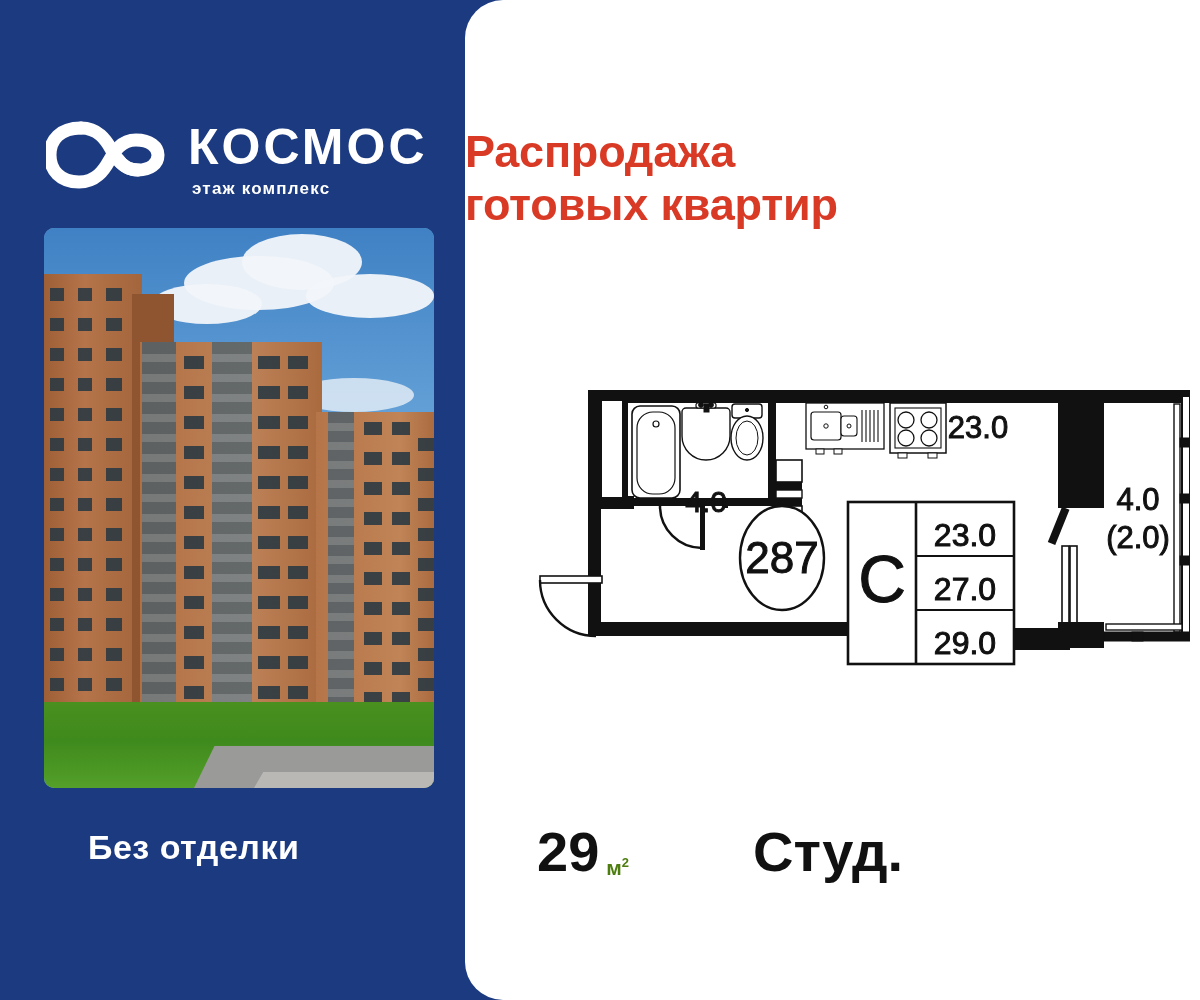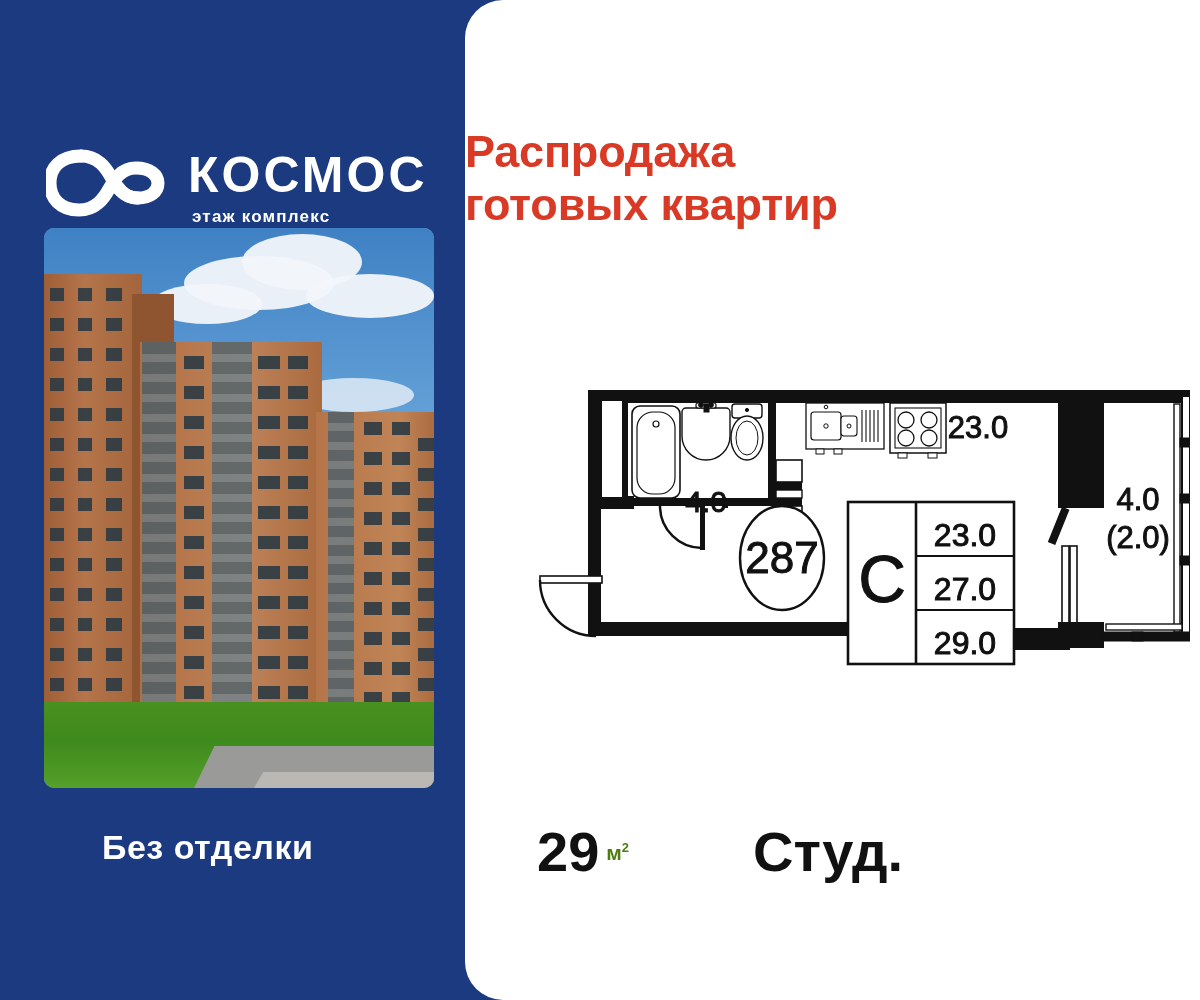--- a/index.html
+++ b/index.html
@@ -11,21 +11,21 @@
     position:relative;
   }
   .stage{position:absolute;inset:0;}
 
   
   .left-panel{
     position:absolute;left:0;top:0;width:470px;height:1000px;
     background:#1c3a80;
   }
   .logo-block{
-    position:absolute;left:46px;top:118px;width:400px;height:92px;margin-top:28px;
+    position:absolute;left:46px;top:118px;width:400px;height:92px;
   }
   .logo-mark{
     position:absolute;left:0;top:2px;width:126px;height:70px;
   }
   .logo-mark svg{display:block;}
   .logo-word{
     position:absolute;left:142px;top:4px;
     font-size:50px;font-weight:bold;color:#ffffff;
     letter-spacing:3px;line-height:1;
   }
@@ -74,21 +74,21 @@
   .g2{left:168px;bottom:74px;width:40px;height:372px;
       background:repeating-linear-gradient(180deg,#54646c 0 12px,#74828a 12px 20px);}
   .g3{left:284px;bottom:74px;width:26px;height:302px;
       background:repeating-linear-gradient(180deg,#50606a 0 11px,#6f7d85 11px 19px);}
   .w-col{position:absolute;
     background:repeating-linear-gradient(180deg,
        rgba(40,56,66,.88) 0 13px, rgba(0,0,0,0) 13px 30px);}
 
   
   .panel-caption{
-    position:absolute;left:102px;top:828px;
+    position:absolute;left:88px;top:828px;
     font-size:34px;font-weight:bold;color:#ffffff;letter-spacing:.5px;
   }
 
   
   .card{
     position:absolute;left:465px;top:0;width:735px;height:1000px;
     background:#ffffff;border-radius:38px 0 0 38px;
   }
 
   .headline{
@@ -102,21 +102,21 @@
   
   .plan{
     position:absolute;left:45px;top:360px;width:680px;height:320px;
   }
   .plan svg{display:block;}
 
   
   .summary{
     position:absolute;left:0;top:800px;width:735px;height:110px;
   }
-  .sm{position:absolute;display:flex;align-items:center;}
+  .sm{position:absolute;display:flex;align-items:flex-end;}
   .sm-big{font-size:56px;font-weight:bold;color:#111111;line-height:1;}
   .sm-small{font-size:21px;font-weight:bold;color:#4d7c0f;margin-left:7px;}
   .sup{font-size:13px;vertical-align:super;font-weight:bold;}
   .sm-area{left:72px;top:24px;}
   .sm-type{left:288px;top:24px;}
   .sm-floor{left:500px;top:24px;}
 
   .watermark{
     position:absolute;left:395px;top:790px;
     font-size:62px;font-weight:bold;color:#000000;opacity:.055;

